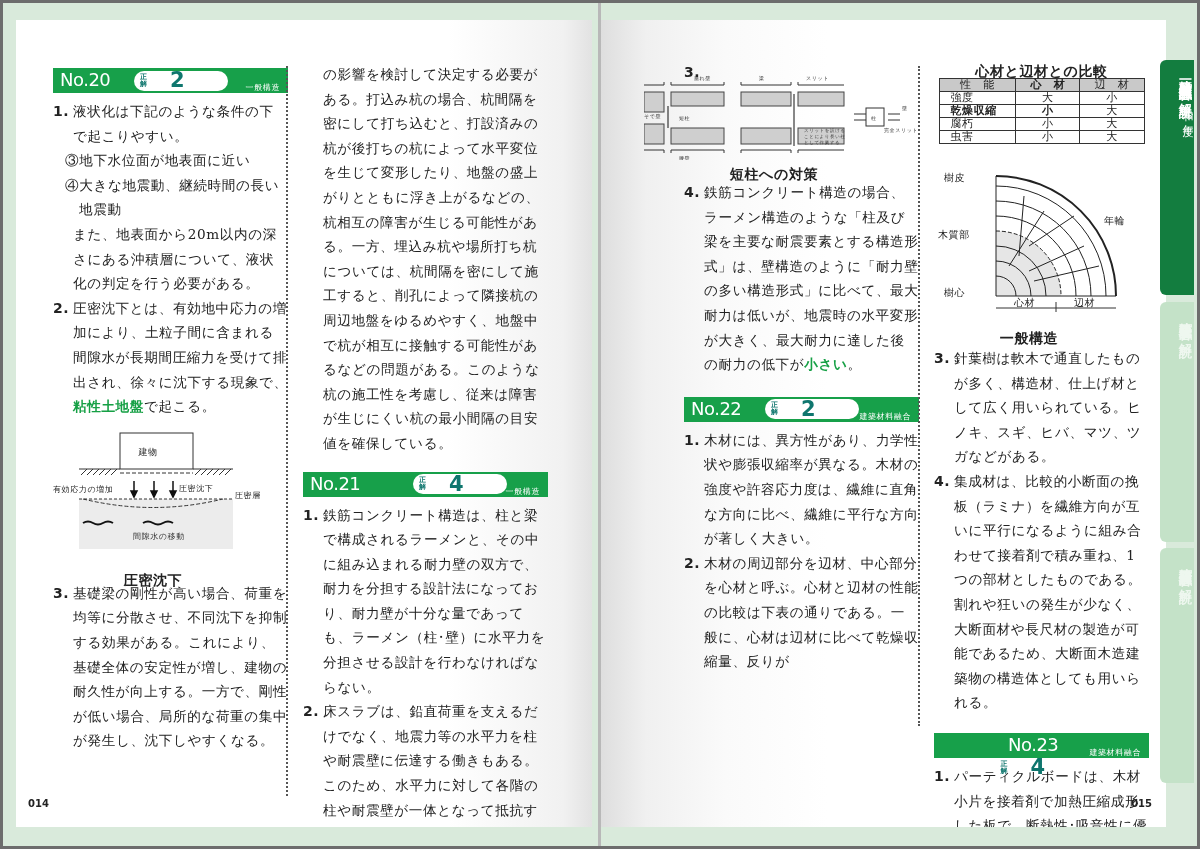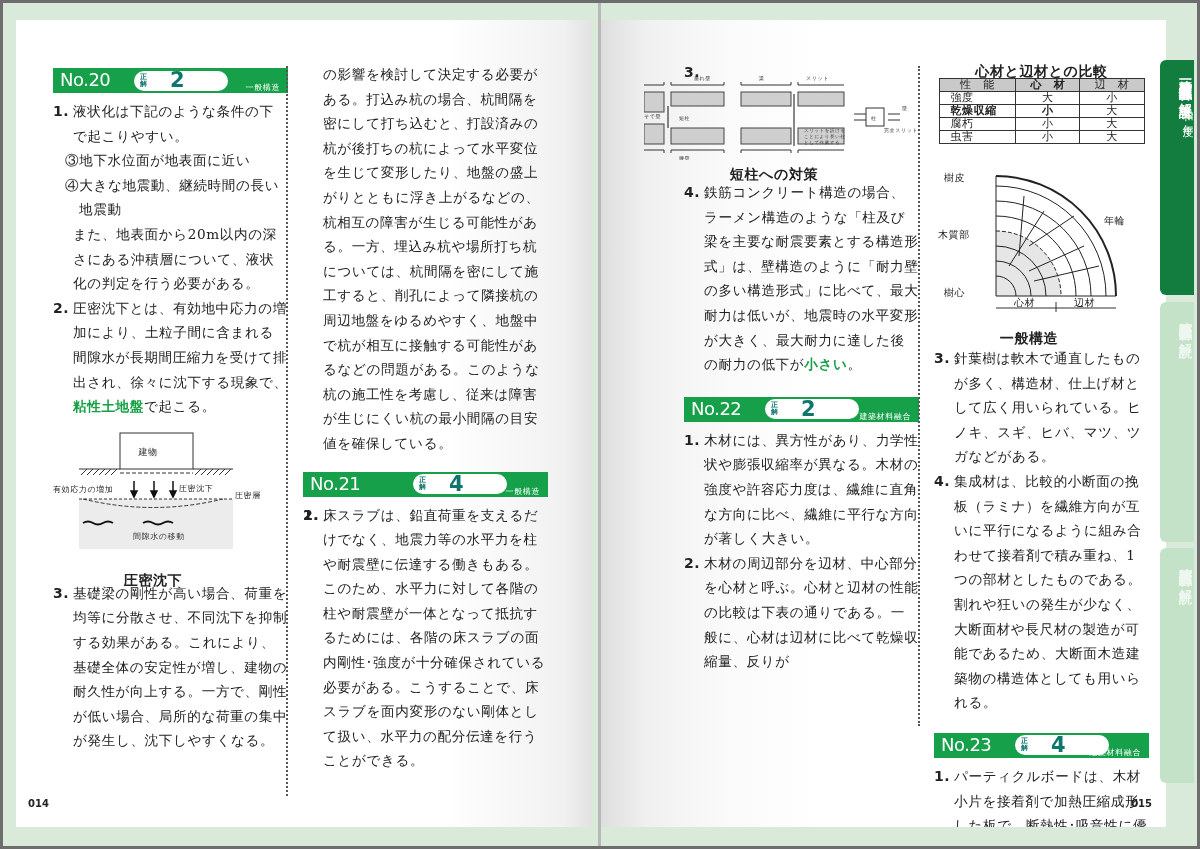--- a/index.html
+++ b/index.html
@@ -158,20 +158,21 @@
         <span class="no">No.21</span>
         <span class="ans">
           <span class="lbl">正解</span>
           <span class="val">4</span>
         </span>
         <span class="cat">一般構造</span>
       </div>
 
       <div class="item">
         <span class="num">1.</span>
+        <span>鉄筋コンクリート構造は、柱と梁で構成されるラーメンと、その中に組み込まれる耐力壁の双方で、耐力を分担する設計法になっており、耐力壁が十分な量であっても、ラーメン（柱･壁）に水平力を分担させる設計を行わなければならない。</span>
       </div>
       <div class="item">
         <span class="num">2.</span>
         <span>床スラブは、鉛直荷重を支えるだけでなく、地震力等の水平力を柱や耐震壁に伝達する働きもある。このため、水平力に対して各階の柱や耐震壁が一体となって抵抗するためには、各階の床スラブの面内剛性･強度が十分確保されている必要がある。こうすることで、床スラブを面内変形のない剛体として扱い、水平力の配分伝達を行うことができる。</span>
       </div>
     </div>
 
     <div class="pageno" style="left:12px;">014</div>
   </div>
 
@@ -325,21 +326,21 @@
 
       <div class="item">
         <span class="num">3.</span>
         <span>針葉樹は軟木で通直したものが多く、構造材、仕上げ材として広く用いられている。ヒノキ、スギ、ヒバ、マツ、ツガなどがある。</span>
       </div>
       <div class="item">
         <span class="num">4.</span>
         <span>集成材は、比較的小断面の挽板（ラミナ）を繊維方向が互いに平行になるように組み合わせて接着剤で積み重ね、1つの部材としたものである。割れや狂いの発生が少なく、大断面材や長尺材の製造が可能であるため、大断面木造建築物の構造体としても用いられる。</span>
       </div>
 
-      <div class="qhead" style="margin-top:18px;">
+      <div class="qhead" style="margin-top:18px;flex-direction:column;">
         <span class="no">No.23</span>
         <span class="ans">
           <span class="lbl">正解</span>
           <span class="val">4</span>
         </span>
         <span class="cat">建築材料融合</span>
       </div>
 
       <div class="item">
         <span class="num">1.</span>

